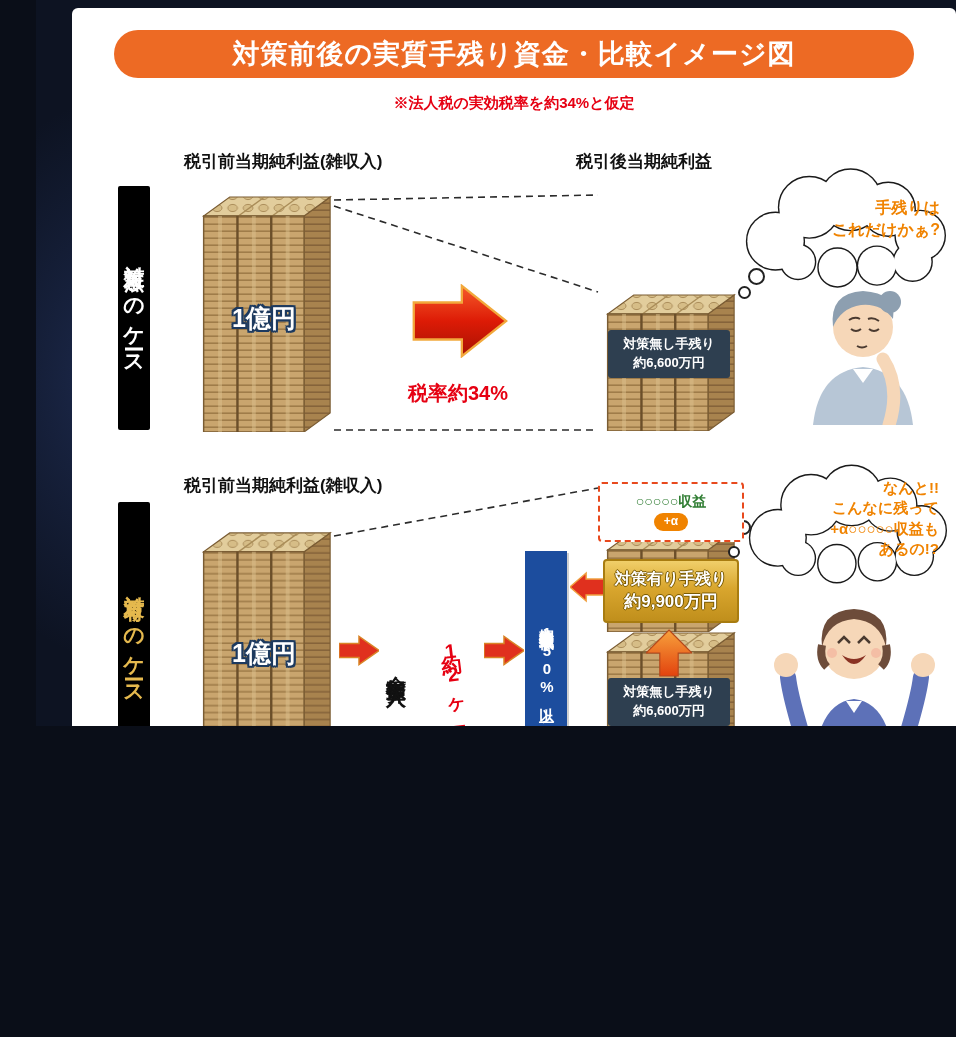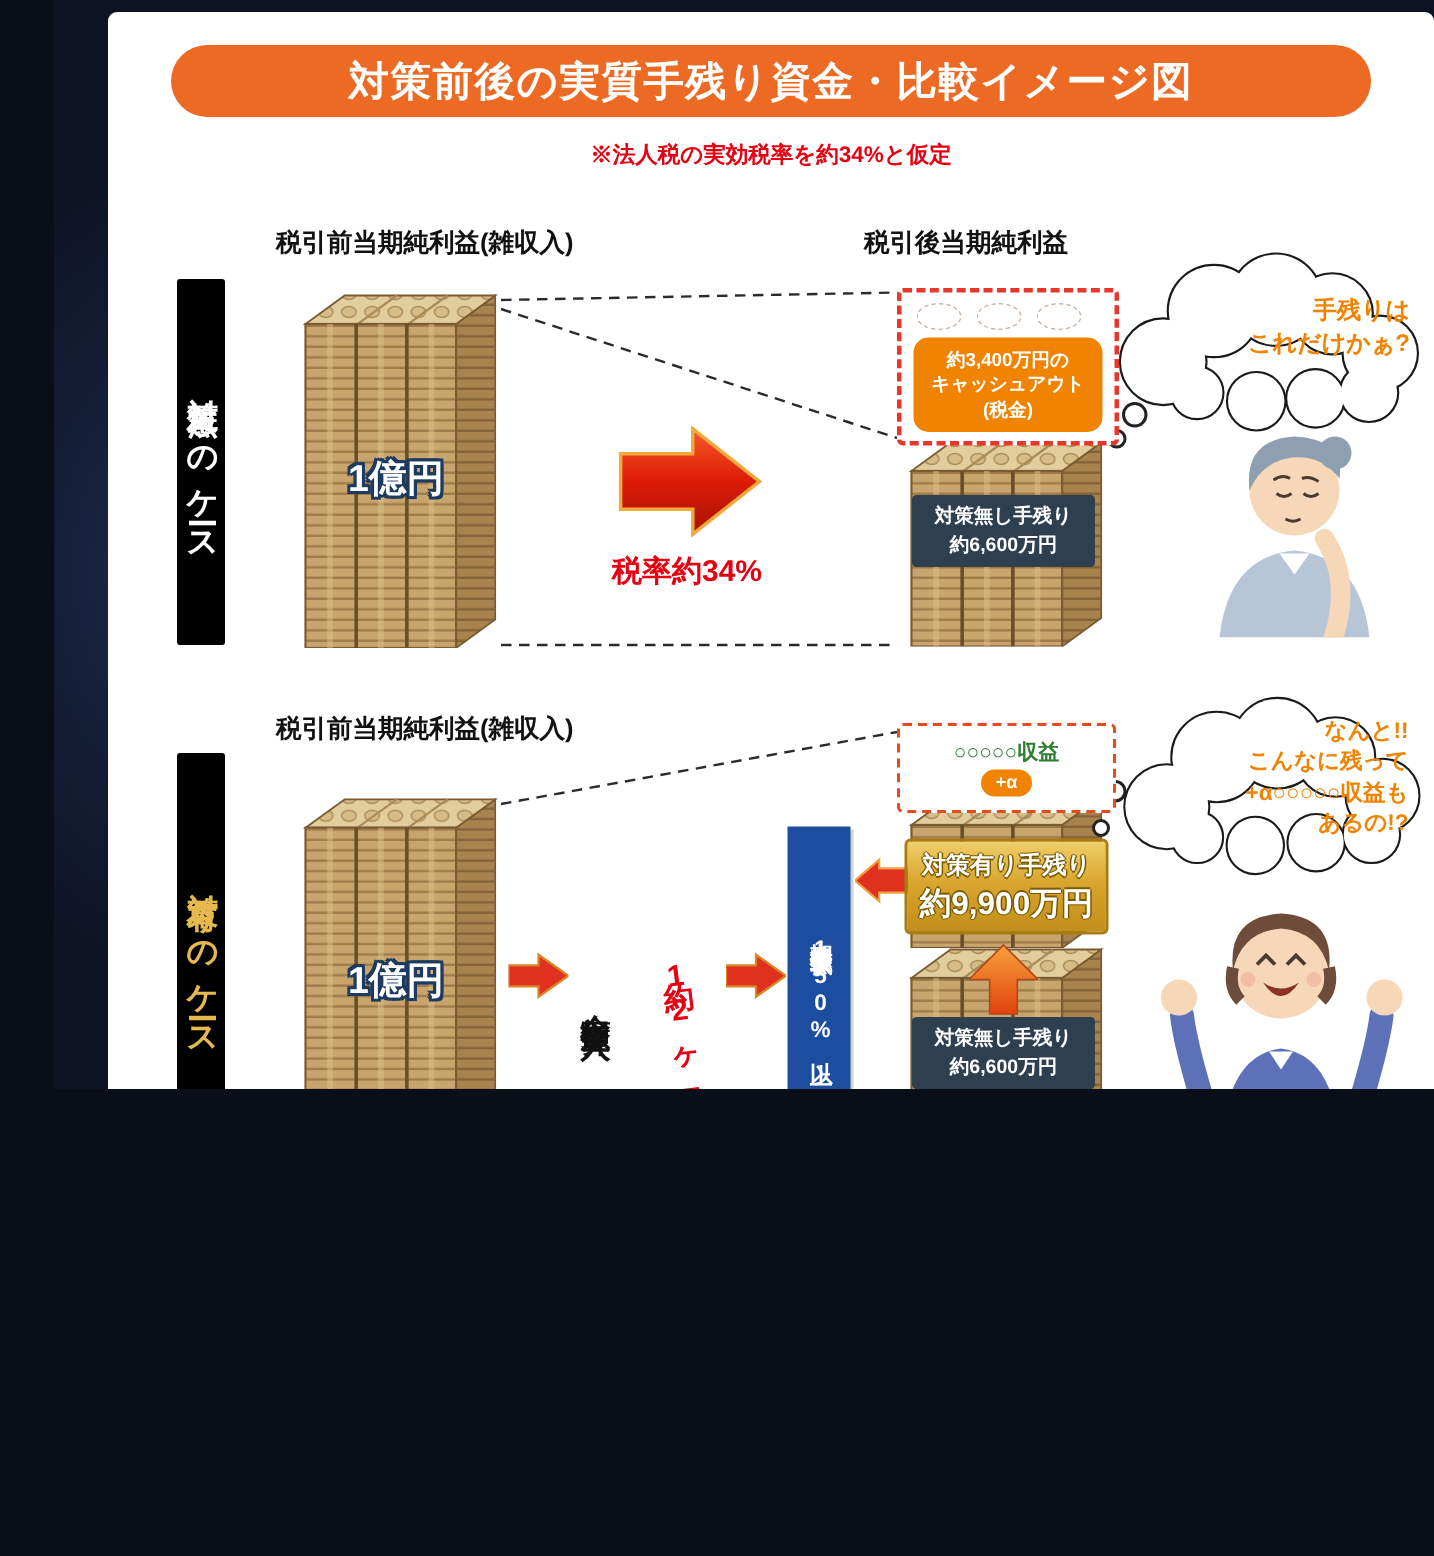--- a/index.html
+++ b/index.html
@@ -44,21 +44,21 @@
   .arrow{position:absolute;z-index:5;}
   .arrow svg{width:100%;height:100%;display:block;}
   .banner-blue{position:absolute;background:#1C4D9E;display:flex;align-items:center;justify-content:center;
                z-index:5;box-shadow:2px 2px 0 rgba(0,0,0,.18);}
   .banner-blue .vtext{color:#fff;font-weight:bold;font-size:15px;letter-spacing:1px;}
   .gold-box{position:absolute;background:linear-gradient(180deg,#f0cf6a,#D9A62E 45%,#c08f1c);
             border:2px solid #a87c10;border-radius:4px;display:flex;flex-direction:column;align-items:center;justify-content:center;
             z-index:7;text-align:center;}
   .gold-box .l1{color:#fff;font-weight:bold;font-size:16px;
             text-shadow:1px 0 #7a5a00,-1px 0 #7a5a00,0 1px #7a5a00,0 -1px #7a5a00;}
-  .gold-box .l2{color:#fff;font-weight:bold;font-size:21px;
+  .gold-box .l2{color:#fff;font-weight:bold;font-size:17px;
             text-shadow:1px 0 #7a5a00,-1px 0 #7a5a00,0 1px #7a5a00,0 -1px #7a5a00;text-align:right;}
   .ghost-income{position:absolute;background:#fff;border:2.5px dashed #E8491D;border-radius:4px;z-index:6;
                 display:flex;flex-direction:column;align-items:center;justify-content:center;gap:2px;}
   .ghost-income .gi1{color:#2f7d32;font-weight:bold;font-size:14px;}
   .ghost-income .pill{background:#F08300;color:#fff;font-weight:bold;font-size:12px;border-radius:10px;
                       padding:1px 10px;line-height:1.3;}
   .step-text{position:absolute;z-index:4;display:flex;align-items:center;justify-content:center;}
   .cloud-red{color:#E8380D;font-size:23px;line-height:1.4;}
   .footer{position:absolute;left:0;top:976px;width:956px;text-align:center;color:#E60012;font-weight:bold;
           font-size:21px;letter-spacing:.5px;z-index:4;}
@@ -136,34 +136,22 @@
       <line x1="97" y1="26" x2="97" y2="242" stroke="#dbc08c" stroke-width="4" opacity=".5"></line>
     </svg>
   </div>
   <div class="amount" style="left:166px;top:302px;width:124px;">1億円</div>
 
   <div class="arrow" style="left:376px;top:284px;width:96px;height:74px;">
     <svg viewBox="0 0 100 80">
         <polygon points="0,20 52,20 52,2 100,40 52,78 52,60 0,60" fill="url(#gArrow)" stroke="#f2a93c" stroke-width="2.5"></polygon>
       </svg>
   </div>
-  <div class="tax-label" style="left:352px;top:367px;width:140px;">税率約34%</div>
-
-  <div class="dash-box" style="left:562px;top:192px;width:142px;height:99px;">
-    <div class="ghost-row">
-      <div class="ghost-bill"></div>
-        <div class="ghost-bill"></div>
-        <div class="ghost-bill"></div>
-    </div>
-    <div class="cashout-label">
-      <span>約3,400万円の</span>
-      <span>キャッシュアウト</span>
-      <span>(税金)</span>
-    </div>
-  </div>
+  <div class="tax-label" style="left:352px;top:380px;width:140px;">税率約34%</div>
+
 
   <div class="stack" style="left:562px;top:288px;width:140px;height:143px;">
     <svg viewBox="0 0 145 143" preserveAspectRatio="none">
       <polygon points="114,26 141,7 141,124 114,143" fill="url(#pSide)" stroke="#7a5c33" stroke-width="1.2"></polygon>
       <polygon points="10,26 37,7 141,7 114,26" fill="url(#pTop)" stroke="#7a5c33" stroke-width="1.2"></polygon>
       <line x1="46" y1="26" x2="73" y2="7" stroke="#a98c58" stroke-width="1.5"></line>
       <line x1="81" y1="26" x2="108" y2="7" stroke="#a98c58" stroke-width="1.5"></line>
       <rect x="10" y="26" width="104" height="117" fill="url(#pFront)" stroke="#7a5c33" stroke-width="1.5"></rect>
       <line x1="45" y1="26" x2="45" y2="143" stroke="#6b4f2a" stroke-width="2.5"></line>
       <line x1="80" y1="26" x2="80" y2="143" stroke="#6b4f2a" stroke-width="2.5"></line>

